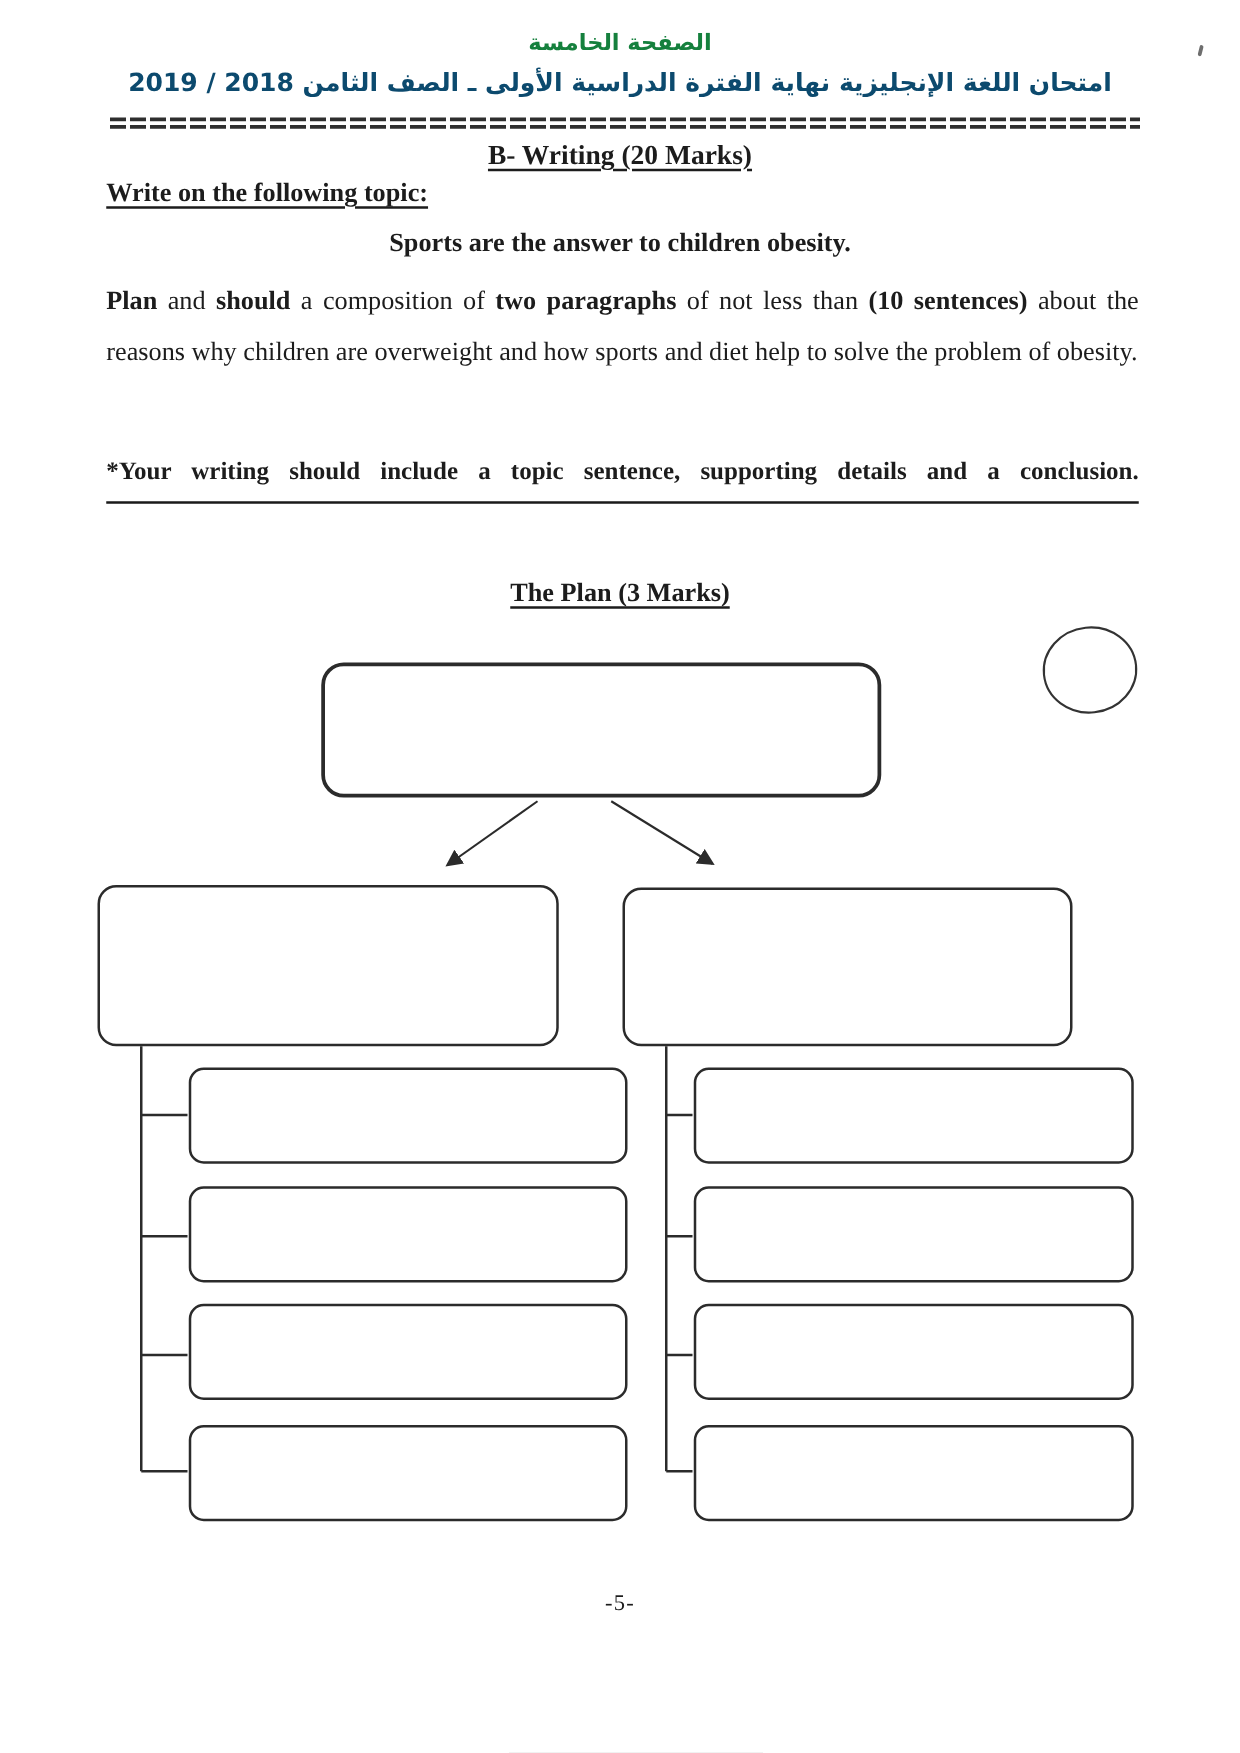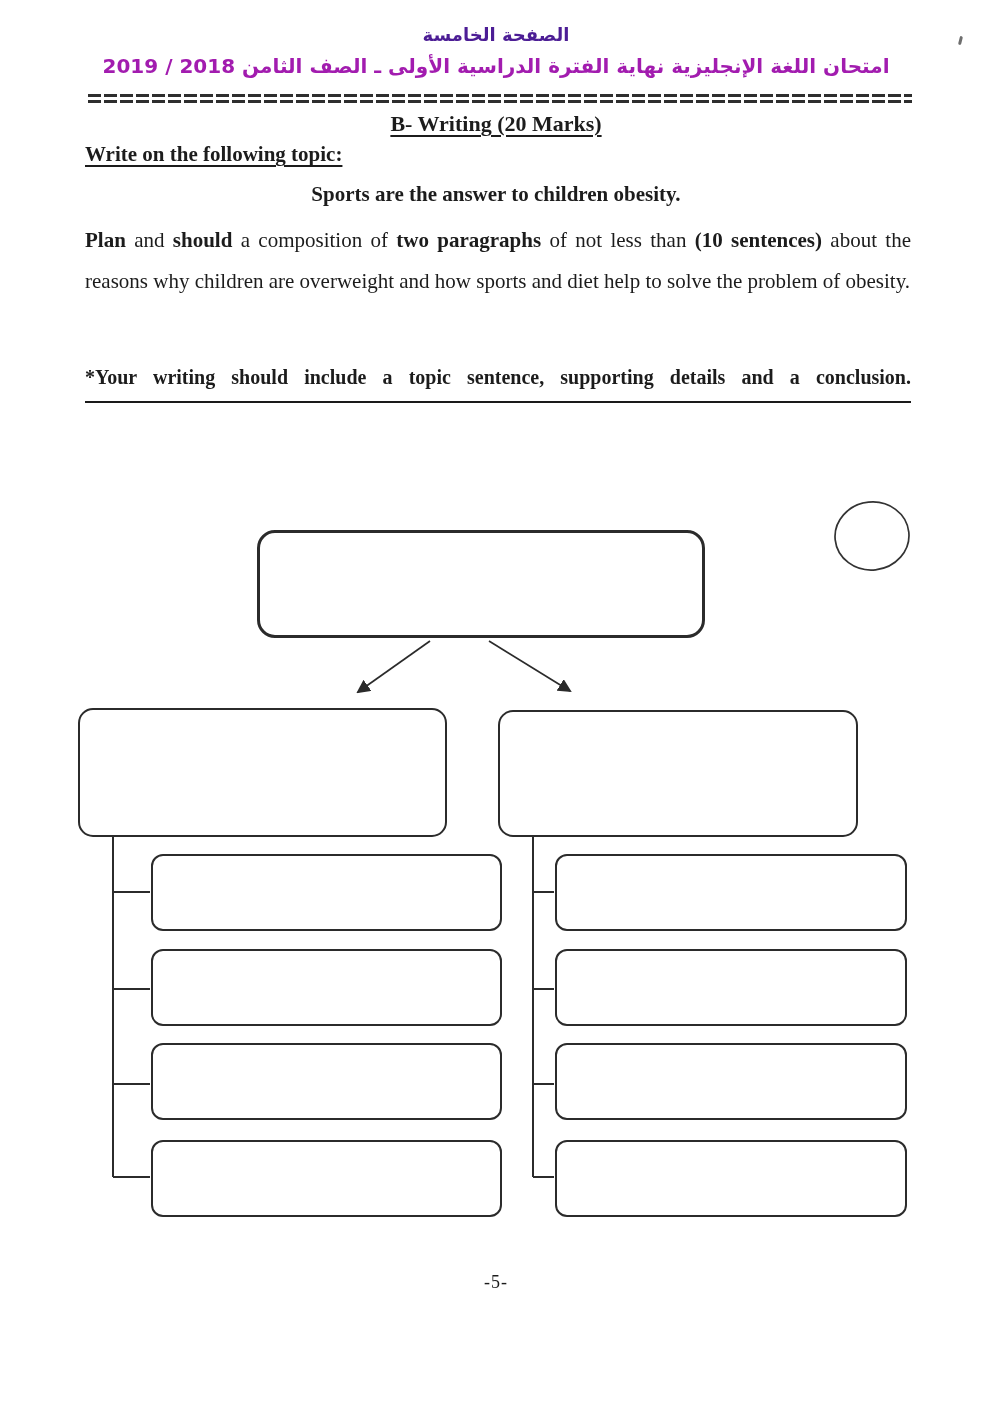--- a/index.html
+++ b/index.html
@@ -9,22 +9,22 @@
     margin:0 auto;
     background:#ffffff;
     font-family:"Liberation Serif", serif;
     color:#1c1c1c;
     overflow:hidden;
   }
   .abs{position:absolute;}
   .center{left:0;width:992px;text-align:center;}
 
   
-  .ar-line1{top:24px;font-size:18px;font-weight:bold;direction:rtl;font-family:"DejaVu Sans","Liberation Serif",sans-serif;color:#4c1d95;}
-  .ar-line2{top:54px;font-size:20px;font-weight:bold;direction:rtl;font-family:"DejaVu Sans","Liberation Serif",sans-serif;color:#a21caf;}
+  .ar-line1{top:24px;font-size:18px;font-weight:bold;direction:rtl;font-family:"DejaVu Sans","Liberation Serif",sans-serif;color:#15803d;}
+  .ar-line2{top:54px;font-size:20px;font-weight:bold;direction:rtl;font-family:"DejaVu Sans","Liberation Serif",sans-serif;color:#0c4a6e;}
 
   
   .separator{top:94px;left:88px;width:824px;height:9px;}
   .sep-line{height:3px;background:repeating-linear-gradient(90deg,#2e2e2e 0 13px,#fdfdfd 13px 16px);}
   .sep-line + .sep-line{margin-top:3px;}
 
   .sec-title{top:111px;font-size:22px;font-weight:bold;text-decoration:underline;text-decoration-thickness:2px;text-underline-offset:4px;}
   .prompt-heading{top:142px;left:85px;font-size:21px;font-weight:bold;text-decoration:underline;text-decoration-thickness:2px;text-underline-offset:4px;}
   .topic{top:182px;font-size:21px;font-weight:bold;}
 
@@ -68,20 +68,21 @@
   </div>
 
   <div class="abs center sec-title">B- Writing (20 Marks)</div>
   <div class="abs center topic">Sports are the answer to children obesity.</div>
   <div class="abs prompt-heading">Write on the following topic:</div>
 
   <div class="abs task"><span class="b">Plan</span><span> and </span><span class="b">should</span><span> a composition of </span><span class="b">two paragraphs</span><span> of not less than </span><span class="b">(10 sentences)</span><span> about the reasons why children are overweight and how sports and diet help to solve the problem of obesity.</span></div>
 
   <div class="abs note">*Your writing should include a topic sentence, supporting details and a conclusion.</div>
 
+  <div class="abs center plan-title">The Plan (3 Marks)</div>
 
   <svg class="overlay" viewBox="0 0 992 1402">
     <defs>
       <marker id="ah" viewBox="0 0 10 10" refX="8.5" refY="5" markerWidth="8" markerHeight="8" orient="auto-start-reverse">
         <path d="M0,0 L10,5 L0,10 z" fill="#2b2b2b"></path>
       </marker>
     </defs>
     <ellipse cx="872" cy="536" rx="37" ry="34" fill="none" stroke="#333" stroke-width="1.7" transform="rotate(-6 872 536)"></ellipse>
     <line x1="430" y1="641" x2="358" y2="692" stroke="#2b2b2b" stroke-width="1.7" marker-end="url(#ah)"></line>
     <line x1="489" y1="641" x2="570" y2="691" stroke="#2b2b2b" stroke-width="1.7" marker-end="url(#ah)"></line>

